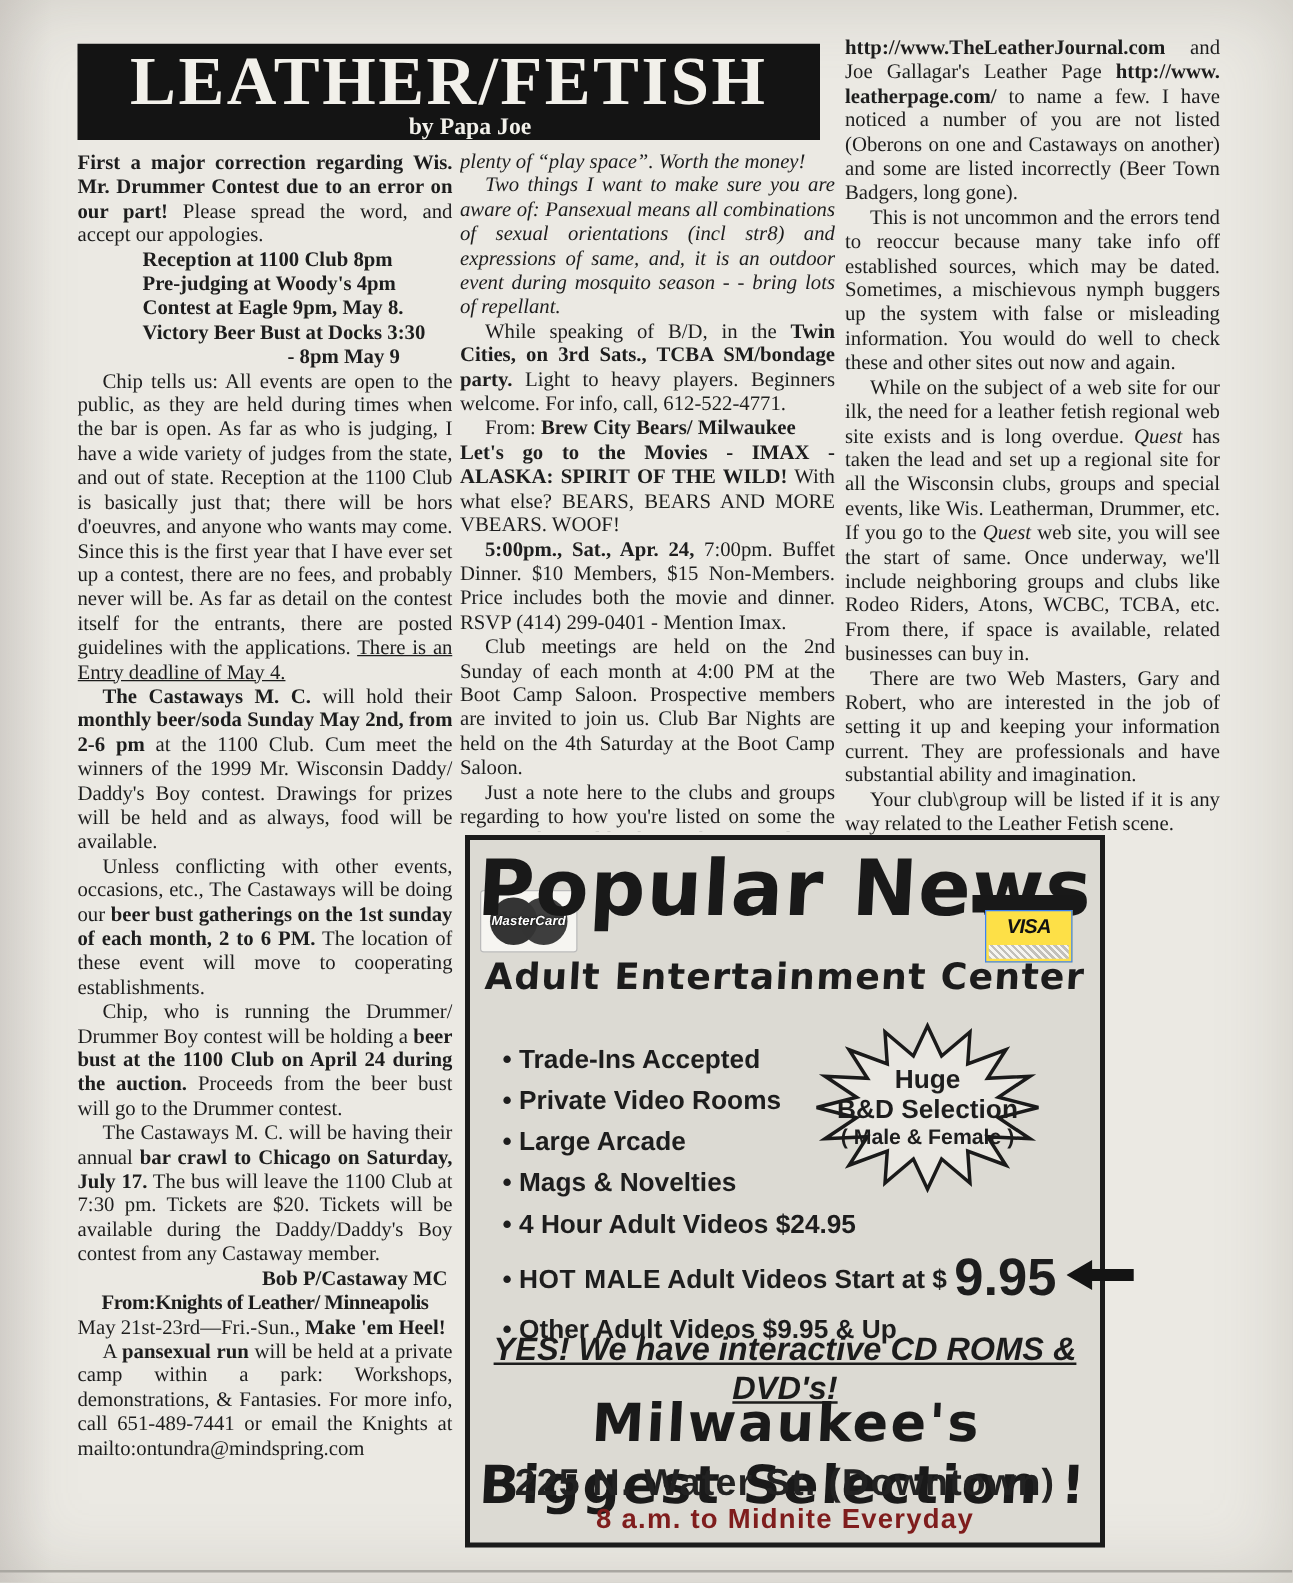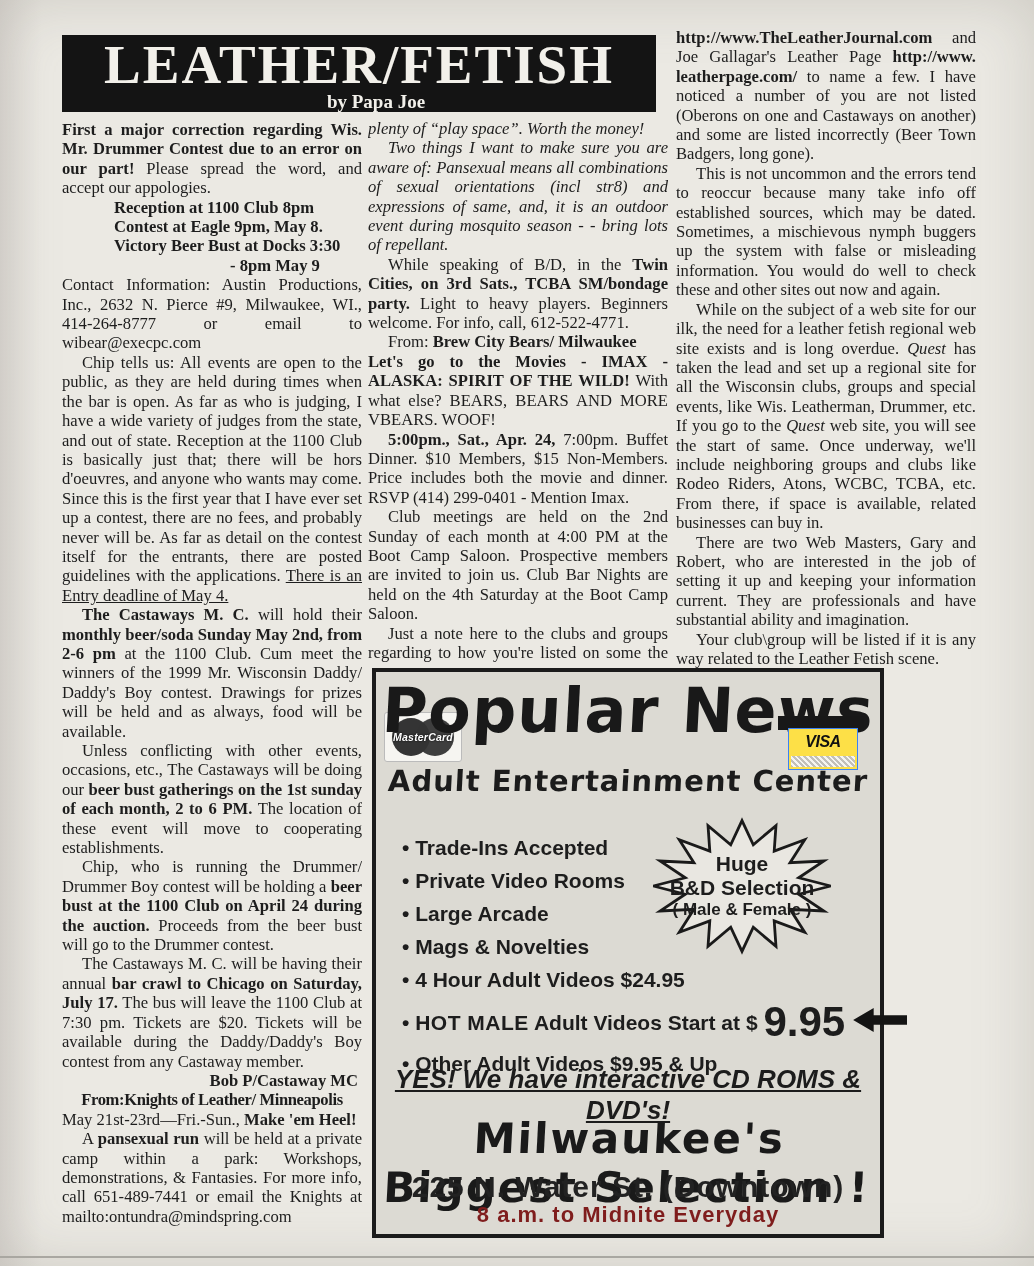--- a/index.html
+++ b/index.html
@@ -101,24 +101,24 @@
   <div class="edge-ghost"></div>
 
   <div class="banner">
     <div class="title">LEATHER/FETISH</div>
     <div class="byline">by Papa Joe</div>
   </div>
 
   <div class="col col1">
       <p class="para"><span class="rb">First a major correction regarding Wis. Mr. Drummer Contest due to an error on our part!</span><span> Please spread the word, and accept our appologies.</span></p>
       <p class="para event"><span class="rb">Reception at 1100 Club 8pm</span></p>
+      <p class="para event"><span class="rb">Pre-judging at Woody's 4pm</span></p>
       <p class="para event"><span class="rb">Contest at Eagle 9pm, May 8.</span></p>
       <p class="para event"><span class="rb">Victory Beer Bust at Docks 3:30</span></p>
       <p class="para event-right"><span class="rb">- 8pm May 9</span></p>
-      <p class="para"><span>Contact Information: Austin Productions, Inc.,  2632 N. Pierce #9, Milwaukee, WI., 414-264-8777 or email to wibear@execpc.com</span></p>
       <p class="para ind"><span>Chip tells us: All events are open to the public, as they are held during times when the bar is open. As far as who is judging, I have a wide variety of judges from the state, and out of state. Reception at the 1100 Club is basically just that; there will be hors d'oeuvres, and anyone who wants may come.  Since this is the first year that I have ever set up a contest, there are no fees, and probably never will be.  As far as detail on the contest itself for the entrants, there are posted guidelines with the applications. </span><span class="ru">There is an Entry deadline of May 4.</span></p>
       <p class="para ind"><span class="rb">The Castaways M. C.</span><span> will hold their </span><span class="rb">monthly beer/soda Sunday May 2nd, from 2-6 pm</span><span> at the 1100 Club.  Cum meet the winners of the 1999 Mr. Wisconsin Daddy/ Daddy's Boy contest. Drawings for prizes will be held and as always, food will be available.</span></p>
       <p class="para ind"><span>Unless conflicting with other events, occasions, etc., The Castaways will be doing our </span><span class="rb">beer bust gatherings on the 1st sunday of each month, 2 to 6 PM.</span><span>  The location of these event will move to cooperating establishments.</span></p>
       <p class="para ind"><span>Chip, who is running the Drummer/ Drummer Boy contest will be holding a </span><span class="rb">beer bust at the 1100 Club on April 24 during the auction.</span><span> Proceeds from the beer bust will go to the Drummer contest.</span></p>
       <p class="para ind"><span>The Castaways M. C. will be having their annual </span><span class="rb">bar crawl to Chicago on Saturday, July 17.</span><span>  The bus will leave the 1100 Club at 7:30 pm.  Tickets are $20. Tickets will be available during the Daddy/Daddy's Boy contest from any Castaway member.</span></p>
       <p class="para right"><span class="rb">Bob P/Castaway MC</span></p>
       <p class="para kol"><span class="rb">From:Knights of Leather/ Minneapolis</span></p>
       <p class="para"><span>May 21st-23rd—Fri.-Sun., </span><span class="rb">Make 'em Heel!</span></p>
       <p class="para ind"><span>A </span><span class="rb">pansexual run</span><span> will be held at a private camp within a park: Workshops, demonstrations, &amp; Fantasies. For more info, call 651-489-7441  or  email  the  Knights  at mailto:ontundra@mindspring.com</span></p>
     </div>

